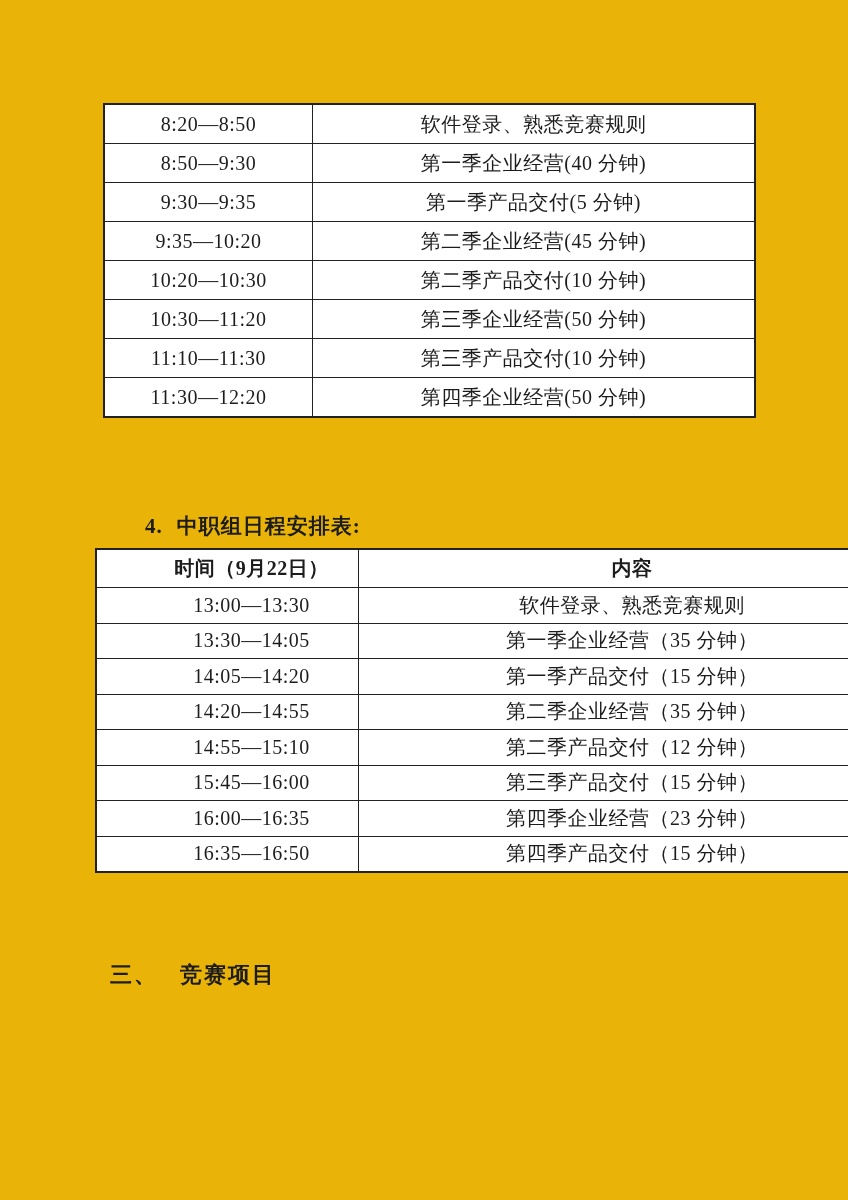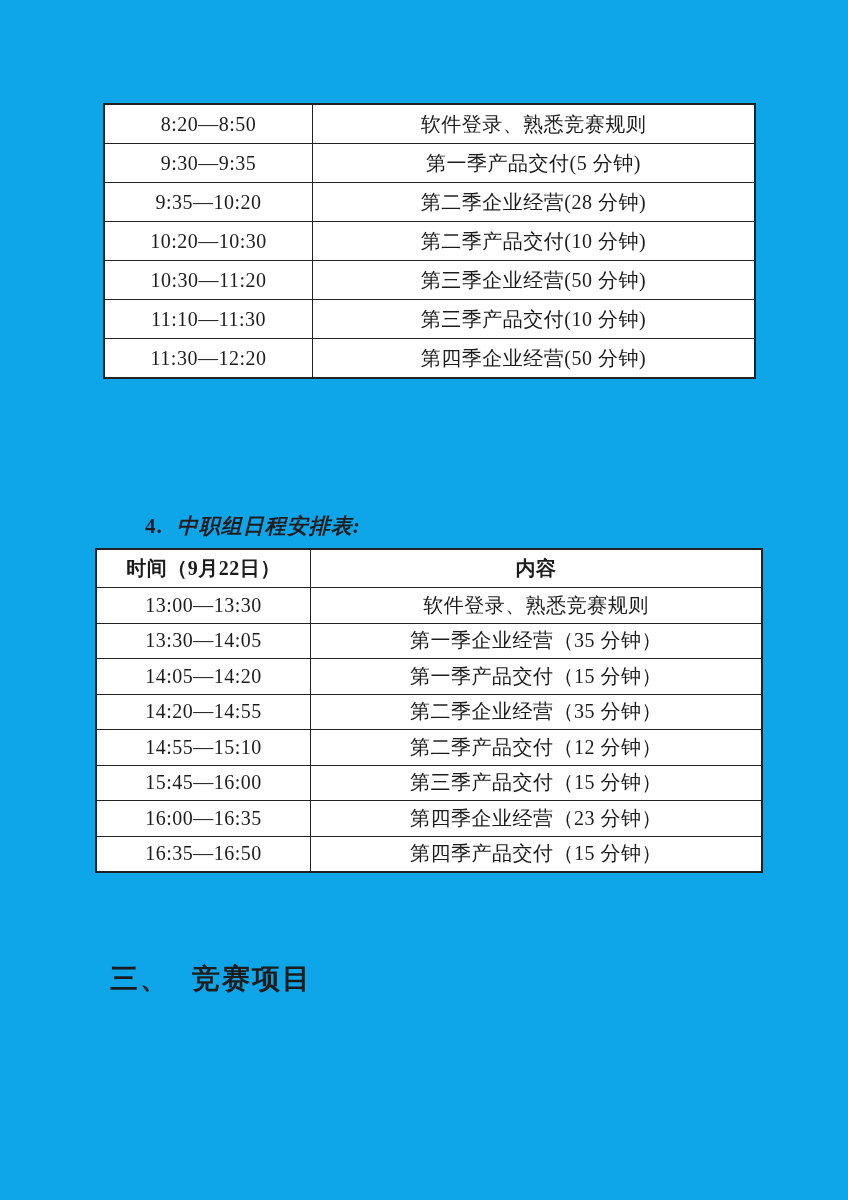--- a/index.html
+++ b/index.html
@@ -4,21 +4,21 @@
 <style>
   html, body {
     margin: 0;
     padding: 0;
     background: #ffffff;
   }
   .page {
     position: relative;
     width: 848px;
     height: 1200px;
-    background: #0ea5e9;
+    background: #eab308;
     font-family: "Liberation Serif", "DejaVu Serif", serif;
     color: #1c1c1c;
     overflow: hidden;
   }
   table {
     position: absolute;
     border-collapse: collapse;
     table-layout: fixed;
     background: #ffffff;
   }
@@ -42,44 +42,44 @@
   .table-morning td { height: 38px; }
   .table-morning .col-time  { width: 207px; }
   .table-morning .col-content { width: 441px; }
   
   .table-afternoon {
     left: 95px;
     top: 548px;
     width: 663px;
     border: 2px solid #222222;
   }
-  .table-afternoon td { height: 34.5px; }
+  .table-afternoon td { height: 34.5px; padding-left: 48px; }
   .table-afternoon .header-row td {
     height: 37px;
     font-weight: bold;
     font-size: 20px;
   }
   .table-afternoon .col-time  { width: 213px; }
   .table-afternoon .col-content { width: 450px; }
   
   .heading-4 {
     position: absolute;
     left: 145px;
     top: 512px;
     font-size: 21px;
     font-weight: bold;
     letter-spacing: 1px;
     white-space: nowrap;
   }
-  .heading-4 .heading-text { margin-left: 14px; font-style: italic; }
+  .heading-4 .heading-text { margin-left: 14px; }
   .section-heading {
     position: absolute;
     left: 110px;
     top: 960px;
-    font-size: 28px;
+    font-size: 22px;
     font-weight: bold;
     font-family: "Liberation Sans", "DejaVu Sans", sans-serif;
     letter-spacing: 2px;
     white-space: nowrap;
   }
   .section-heading .section-title { margin-left: 22px; }
   .subsection-heading {
     position: absolute;
     left: 153px;
     top: 1008px;
@@ -94,26 +94,30 @@
 
 <div class="page">
 
   <table class="table-morning">
     <tbody>
         <tr>
       <td class="col-time">8:20—8:50</td>
       <td class="col-content">软件登录、熟悉竞赛规则</td>
     </tr>
     <tr>
+      <td class="col-time">8:50—9:30</td>
+      <td class="col-content">第一季企业经营(40 分钟)</td>
+    </tr>
+    <tr>
       <td class="col-time">9:30—9:35</td>
       <td class="col-content">第一季产品交付(5 分钟)</td>
     </tr>
     <tr>
       <td class="col-time">9:35—10:20</td>
-      <td class="col-content">第二季企业经营(28 分钟)</td>
+      <td class="col-content">第二季企业经营(45 分钟)</td>
     </tr>
     <tr>
       <td class="col-time">10:20—10:30</td>
       <td class="col-content">第二季产品交付(10 分钟)</td>
     </tr>
     <tr>
       <td class="col-time">10:30—11:20</td>
       <td class="col-content">第三季企业经营(50 分钟)</td>
     </tr>
     <tr>

